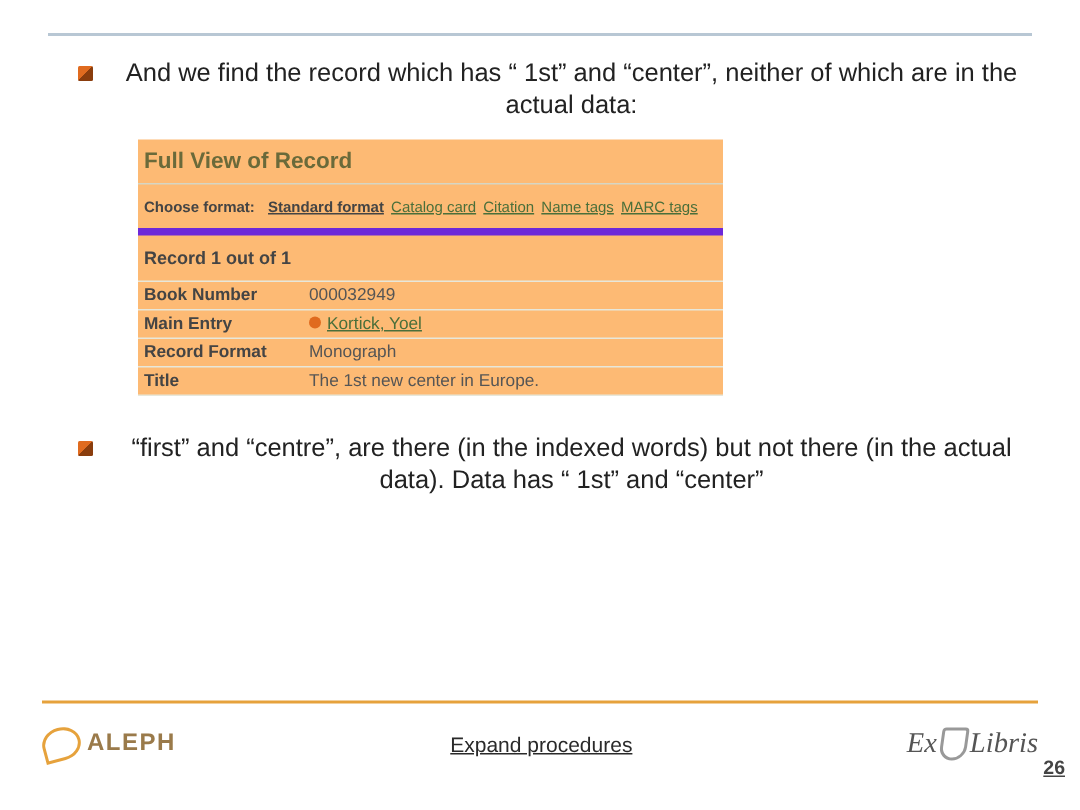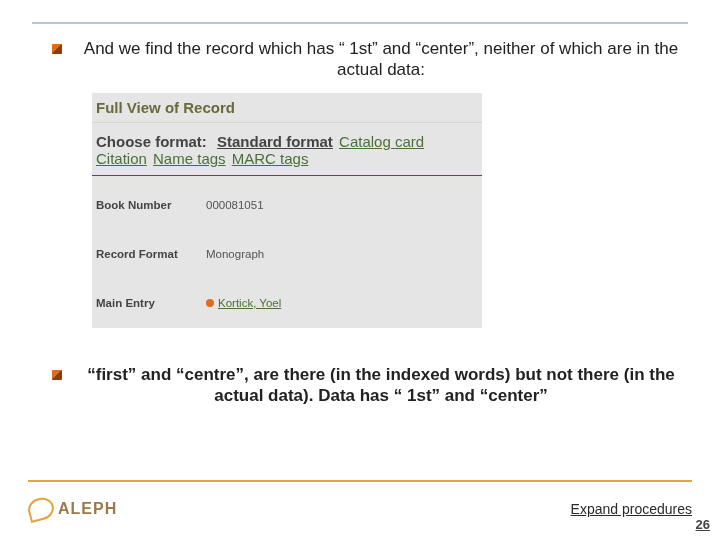--- a/index.html
+++ b/index.html
@@ -48,67 +48,67 @@
   .bullet-text {
     font-size: 17px;
     color: #222;
     line-height: 1.25;
   }
   .record-box {
     margin: 8px 0 18px 60px;
     width: 390px;
     font-family: Arial, sans-serif;
     font-size: 12px;
-    background: #e5e5e5;
+    background: #fdba74;
   }
   .rec-header {
     color: #6a6a3a;
     font-weight: bold;
     font-size: 15px;
     padding: 6px 4px 6px 4px;
     border-bottom: 1px solid #d6d6c4;
   }
   .rec-format-row {
     padding: 10px 4px 8px 4px;
-    border-bottom: 1px solid #6d28d9;
-    font-size: 15px;
+    border-bottom: 5px solid #6d28d9;
+    font-size: 10px;
   }
   .rec-format-label { font-weight: bold; color: #444; margin-right: 6px; }
   .rec-format-selected { color: #444; font-weight: bold; text-decoration: underline; margin-right: 2px; }
   .rec-format-link { color: #4a6f3a; text-decoration: underline; margin-right: 2px; cursor: pointer; }
   .rec-count {
     padding: 8px 4px 4px 4px;
     font-weight: bold;
     color: #444;
   }
   .rec-table {
     width: 100%;
     border-collapse: collapse;
     margin-top: 4px;
   }
   .rec-table td {
     border-top: 1px solid #e7e7da;
-    padding: 18px 4px;
+    padding: 3px 4px;
     vertical-align: top;
   }
   .rec-table tr:last-child td { border-bottom: 1px solid #e7e7da; }
   .rec-field-label { font-weight: bold; color: #444; width: 110px; font-size: 11.5px; }
   .rec-field-val { color: #555; font-size: 11.5px; }
   .rec-link-val { color: #4a6f3a; text-decoration: underline; }
   .dot-sfx {
     display: inline-block;
     width: 8px; height: 8px;
     background: #e06b1f;
     border-radius: 50%;
     margin-right: 4px;
     vertical-align: middle;
   }
   .footer {
     position: absolute;
-    left: 0; right: 0; bottom: 0;
+    left: 0; right: 0; bottom: 13px;
     height: 60px;
   }
   .footer-hr {
     height: 2px;
     background: linear-gradient(90deg, #e6a23c 0%, #e6a23c 100%);
     margin: 0 28px 0 28px;
   }
   .footer-row {
     display: flex;
     align-items: center;
@@ -174,49 +174,59 @@
   <div class="record-box">
     <div class="rec-header">Full View of Record</div>
     <div class="rec-format-row">
       <span class="rec-format-label">Choose format:</span>
       <span class="rec-format-selected">Standard format</span>
       <span class="rec-format-link">Catalog card</span>
       <span class="rec-format-link">Citation</span>
       <span class="rec-format-link">Name tags</span>
       <span class="rec-format-link">MARC tags</span>
     </div>
+    <div class="rec-count">Record 1 out of 1</div>
     <table class="rec-table">
       <tbody>
           <tr>
         <td class="rec-field-label">Book Number</td>
-        <td class="rec-field-val">000081051</td>
-      </tr>
-      <tr>
-        <td class="rec-field-label">Record Format</td>
-        <td class="rec-field-val">Monograph</td>
+        <td class="rec-field-val">000032949</td>
       </tr>
       <tr>
         <td class="rec-field-label">Main Entry</td>
         <td class="rec-field-val">
           <span class="dot-sfx"></span><span class="rec-link-val">Kortick, Yoel</span>
         </td>
       </tr>
+      <tr>
+        <td class="rec-field-label">Record Format</td>
+        <td class="rec-field-val">Monograph</td>
+      </tr>
+      <tr>
+        <td class="rec-field-label">Title</td>
+        <td class="rec-field-val">The 1st new center in Europe.</td>
+      </tr>
     </tbody>
       </table>
   </div>
 
-  <div class="bullet-line" style="margin-top:36px;font-weight:bold;">
+  <div class="bullet-line" style="margin-top:24px;">
     <div class="bullet-icon"></div>
     <div class="bullet-text">“first” and “centre”, are there (in the indexed words) but not there (in the actual data). Data has “ 1st” and “center”</div>
   </div>
 
   <div class="footer">
     <div class="footer-hr"></div>
     <div class="footer-row">
       <div class="logo-aleph">
         <div class="aleph-swirl"></div>
         <span class="aleph-text">ALEPH</span>
       </div>
       <div class="footer-title">Expand procedures</div>
+      <div class="logo-exlibris">
+        <span>Ex</span>
+          <div class="exl-glyph"></div>
+          <span>Libris</span>
+      </div>
     </div>
     <div class="page-num">26</div>
   </div>
 </div>
 
 </body></html>

